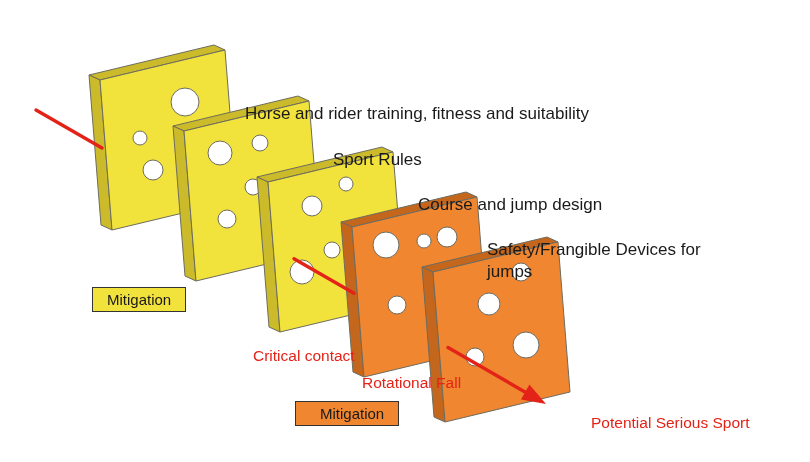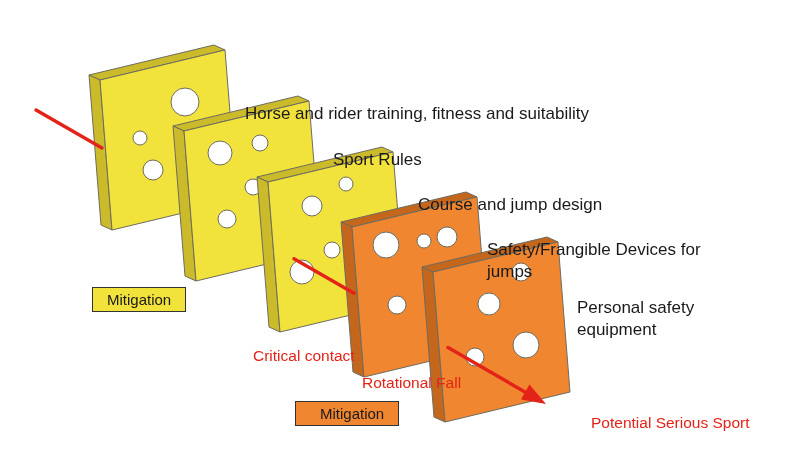--- a/index.html
+++ b/index.html
@@ -98,21 +98,20 @@
       <line class="arrow-seg" x1="294" y1="258.7" x2="354" y2="293.3"></line>
       <line class="arrow-seg" x1="448" y1="347.5" x2="525" y2="392"></line>
       <polygon class="arrow-head" points="546,404 521,399.4 529.4,384.6"></polygon>
     </g>
   </svg>
 
   <div class="layer-label" style="left:245px;top:55px;width:460px">Horse and rider training, fitness and suitability</div>
   <div class="layer-label" style="left:333px;top:101px;width:200px">Sport Rules</div>
   <div class="layer-label" style="left:418px;top:146px;width:260px">Course and jump design</div>
   <div class="layer-label" style="left:487px;top:191px;width:215px">Safety/Frangible Devices for jumps</div>
-  <div class="layer-label" style="left:577px;top:249px;width:160px">Personal safety equipment</div>
 
   <div class="annotation" style="left:209px;top:347px">Critical contact</div>
   <div class="annotation" style="left:318px;top:374px">Rotational Fall</div>
   <div class="annotation" style="left:547px;top:414px">Potential Serious Sport</div>
 
   <div class="legend-box legend-prevention" style="left:92px;top:287px">Mitigation</div>
   <div class="legend-box legend-mitigation" style="left:295px;top:401px">Mitigation</div>
 
 </div>
 

